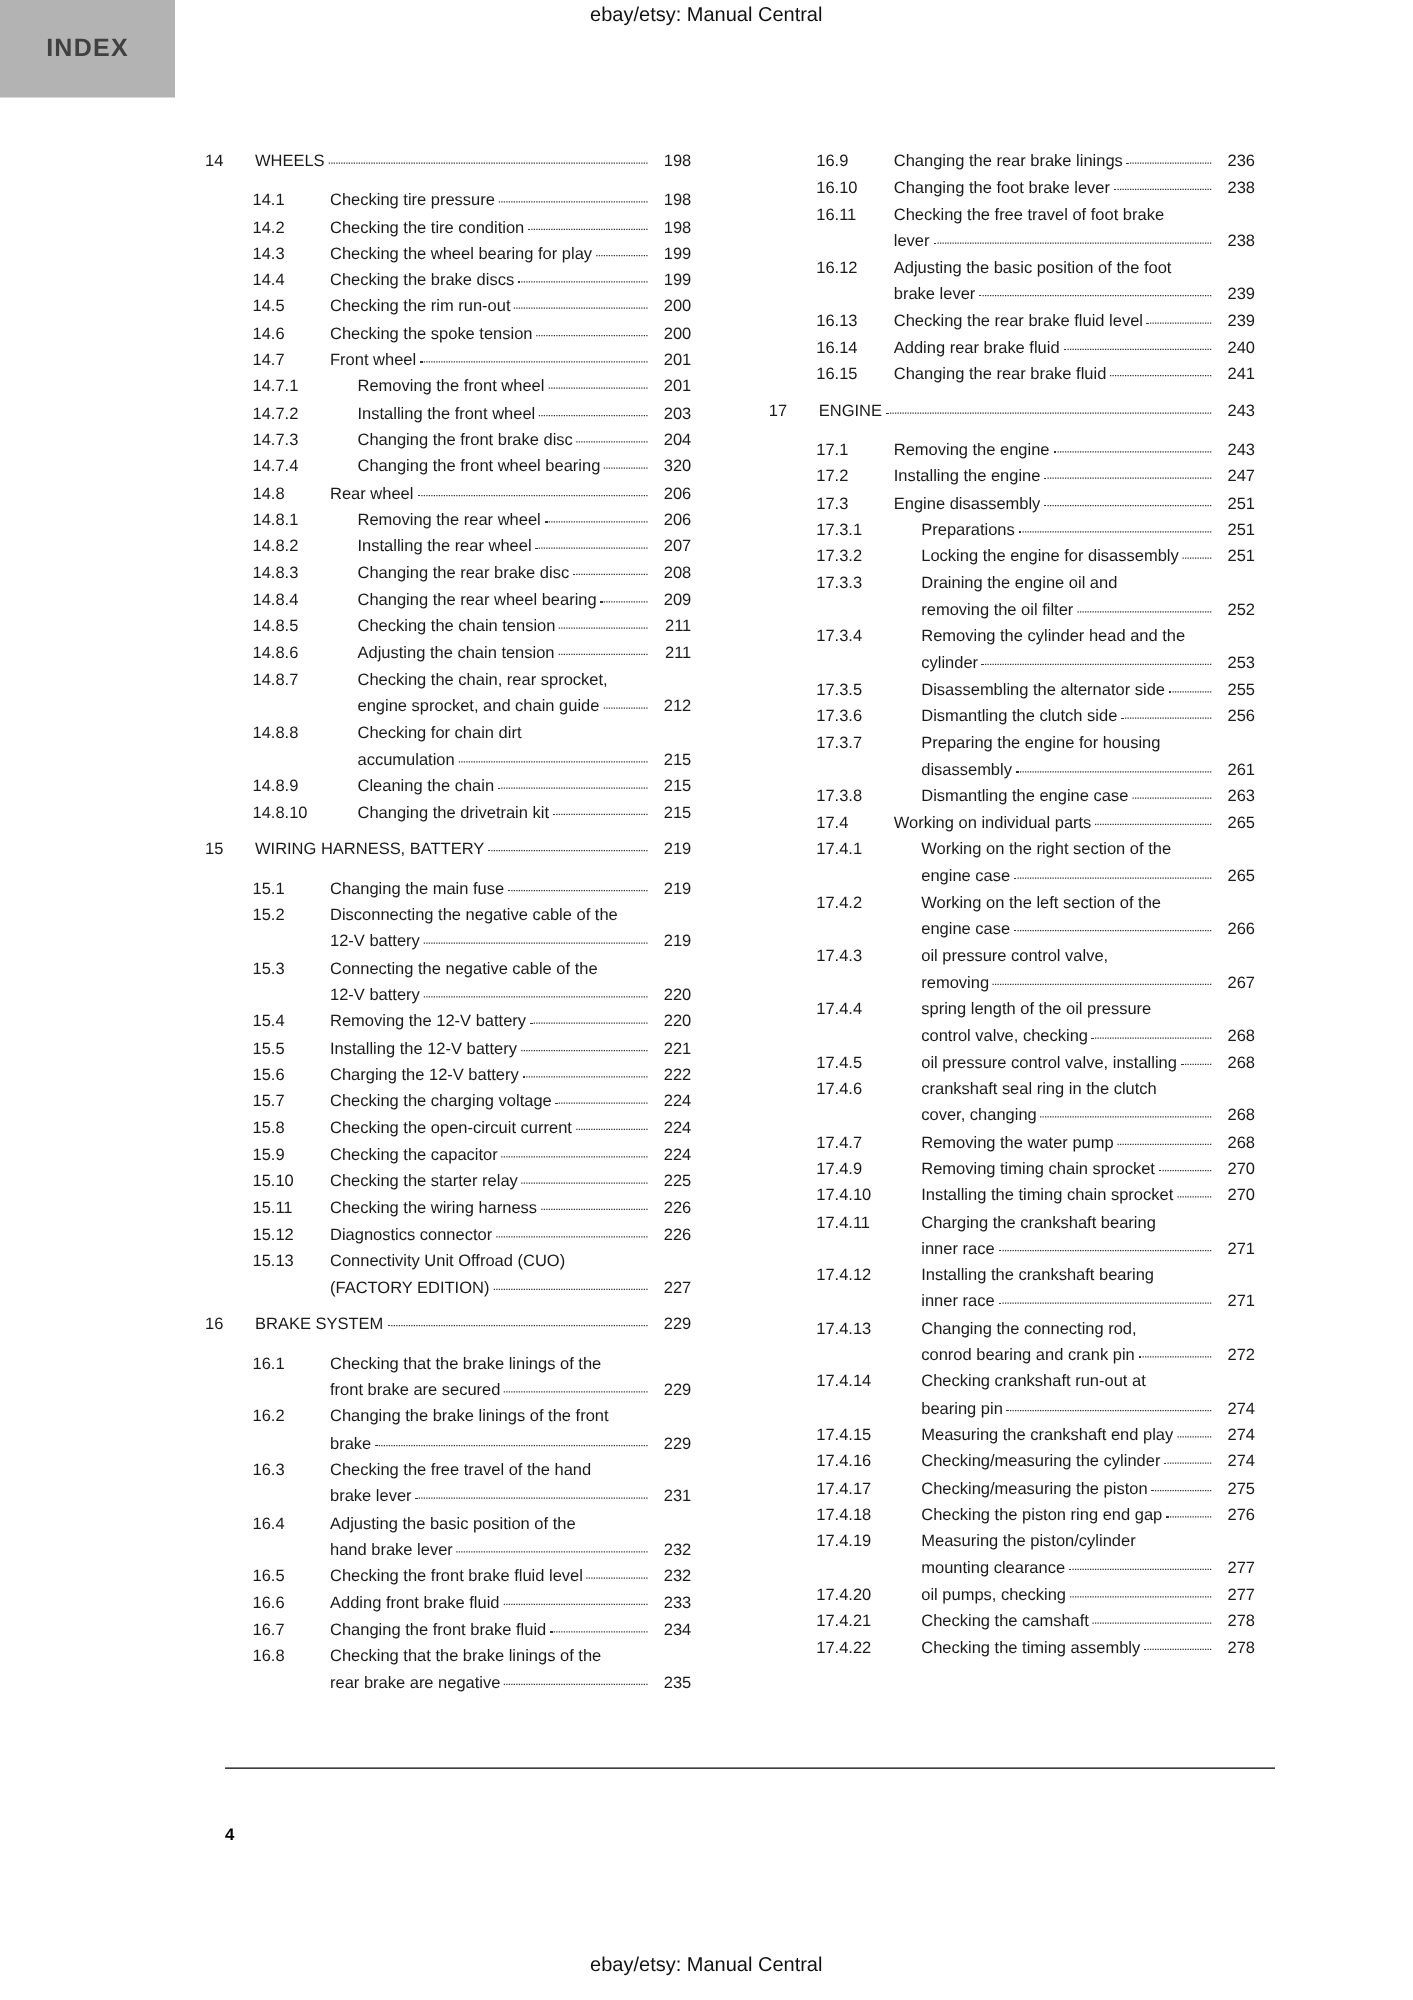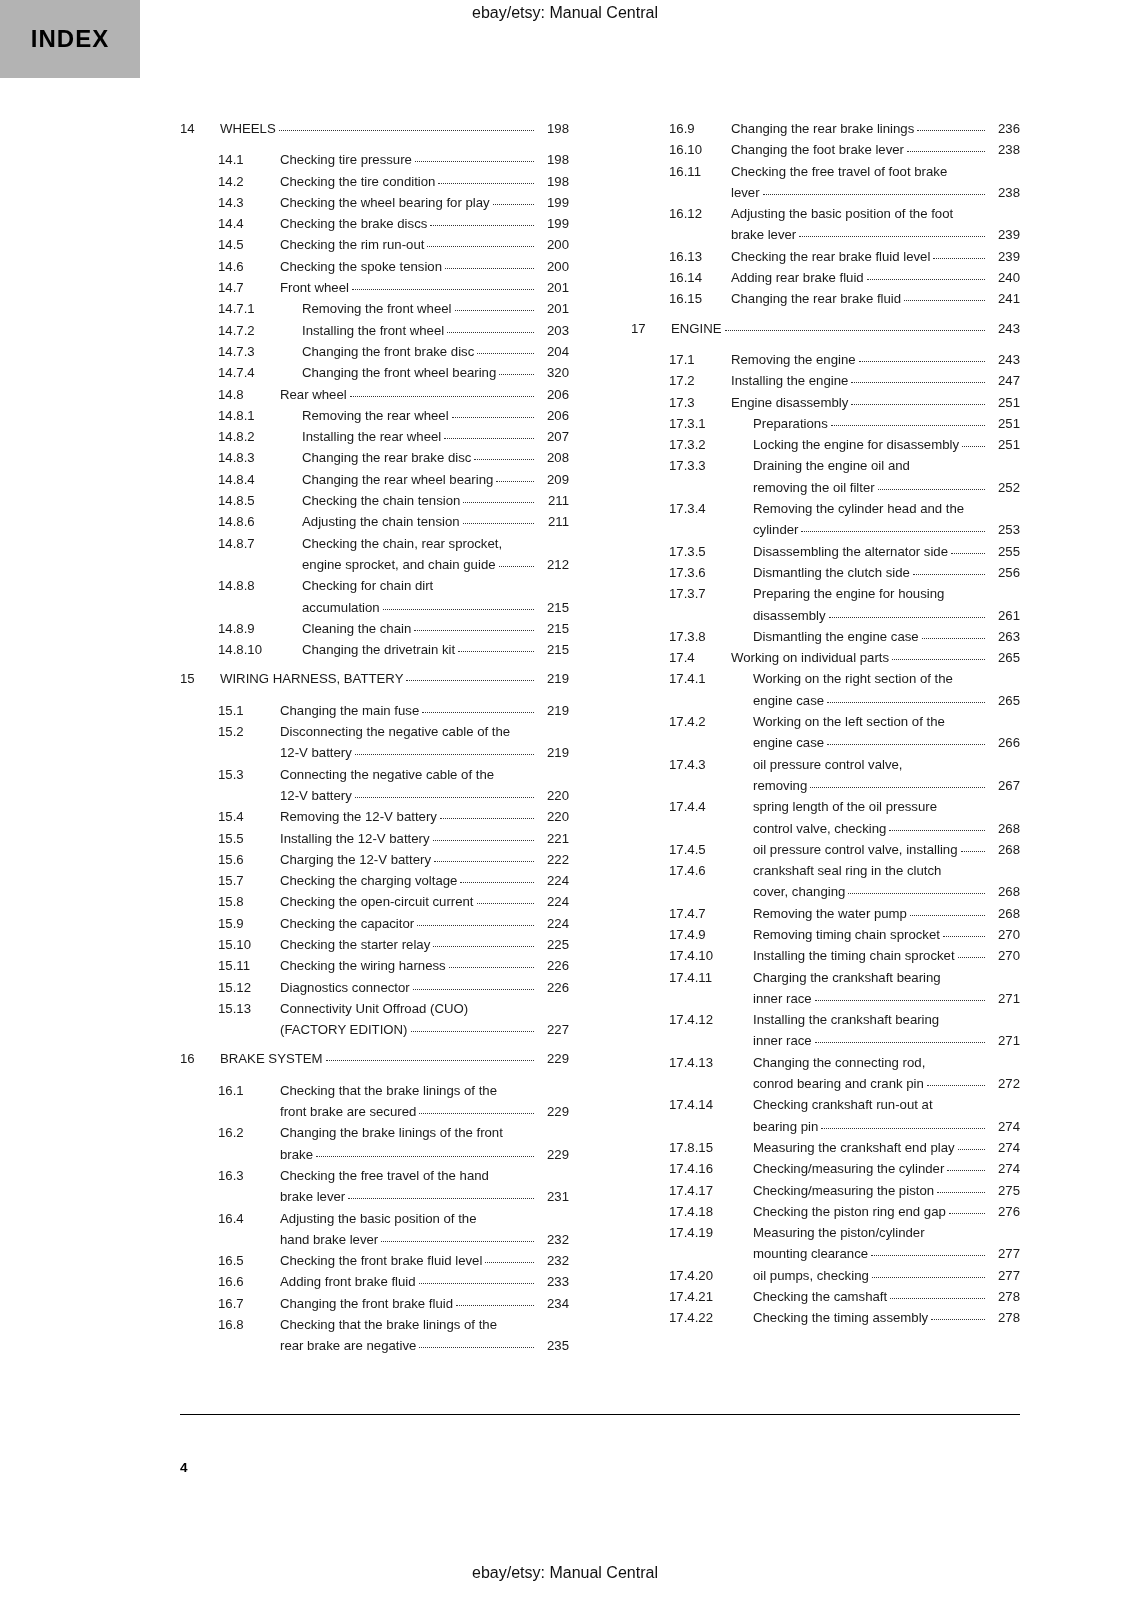--- a/index.html
+++ b/index.html
@@ -38,29 +38,29 @@
     top: 0;
     left: 0;
     width: 140px;
     height: 78px;
     background: #b3b3b3;
     display: flex;
     align-items: center;
     justify-content: center;
   }
   .index-tab span {
-    font-size: 24px;
+    font-size: 20px;
     font-weight: bold;
     letter-spacing: 1px;
-    color: #000000;
+    color: #404040;
   }
   .content {
     position: absolute;
     top: 118px;
-    left: 180px;
+    left: 164px;
     width: 840px;
     display: flex;
     gap: 62px;
   }
   .column {
     width: 404px;
   }
   .entry {
     display: flex;
     align-items: flex-start;
@@ -851,21 +851,21 @@
         <div class="title-wrap">
           <div class="title title-line">Checking crankshaft run-out at</div>
           <div class="tail">
             <span class="lastline">bearing pin</span>
             <span class="dots"></span>
             <span class="page">274</span>
           </div>
         </div>
       </div>
       <div class="entry">
-        <div class="num lvl2">17.8.15</div>
+        <div class="num lvl2">17.4.15</div>
         <div class="title-wrap">
           <span class="title">Measuring the crankshaft end play</span>
           <span class="dots"></span>
           <span class="page">274</span>
         </div>
       </div>
       <div class="entry">
         <div class="num lvl2">17.4.16</div>
         <div class="title-wrap">
           <span class="title">Checking/measuring the cylinder</span>

